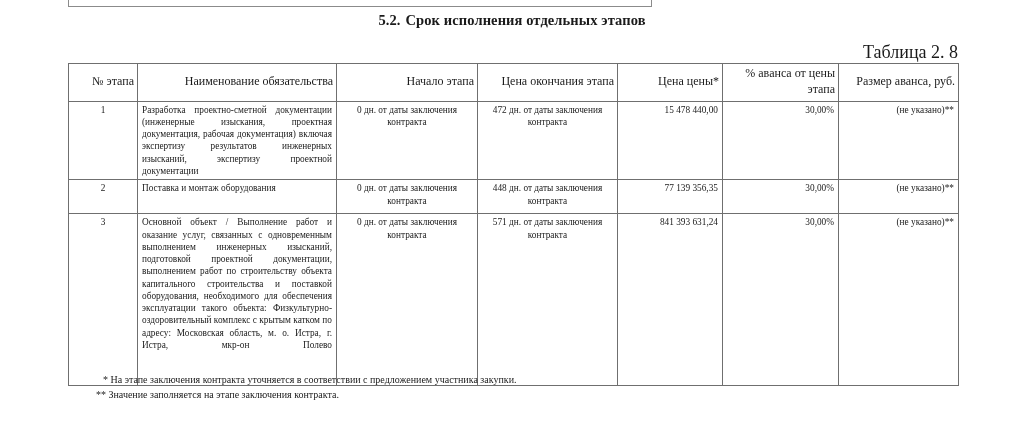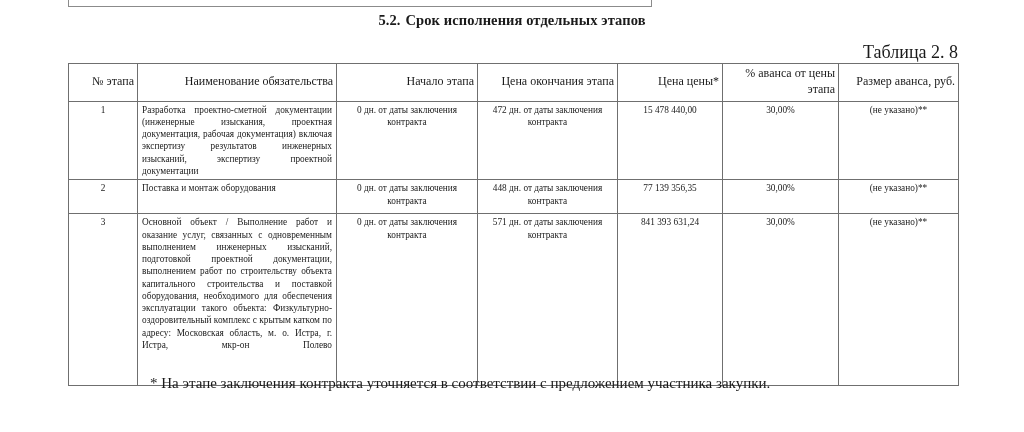--- a/index.html
+++ b/index.html
@@ -84,33 +84,32 @@
   .c-price  { width: 105px; }
   .c-adv    { width: 116px; }
   .c-advsum { width: 120px; }
 
   td.num      { text-align: center; }
   td.name     { text-align: justify; text-align-last: justify; hyphens: none; }
   td.start,
   td.end      { text-align: center; }
   td.price,
   td.adv,
-  td.advsum   { text-align: center; padding-right: 6px; white-space: nowrap; }
+  td.advsum   { text-align: right; padding-right: 6px; white-space: nowrap; }
 
   tr.r1 td { height: 77px; }
   tr.r2 td { height: 34px; }
   tr.r3 td { height: 172px; }
 
   .footnotes {
     position: absolute;
     left: 96px;
     top: 373px;
-    font-size: 15px;
+    font-size: 10px;
     line-height: 1.45;
-    margin-left: 47px;
   }
   .footnotes div { white-space: nowrap; }
   .fn1 { padding-left: 7px; }
 </style>
 </head>
 <body>
 
 <div class="top-remnant"></div>
 
 <div class="section-heading">
@@ -166,13 +165,14 @@
       <td class="end">571 дн. от даты заключения контракта</td>
       <td class="price">841 393 631,24</td>
       <td class="adv">30,00%</td>
       <td class="advsum">(не указано)**</td>
     </tr>
   </tbody>
 </table>
 
 <div class="footnotes">
   <div class="fn1">* На этапе заключения контракта уточняется в соответствии с предложением участника закупки.</div>
+  <div>** Значение заполняется на этапе заключения контракта.</div>
 </div>
 
 </body></html>

